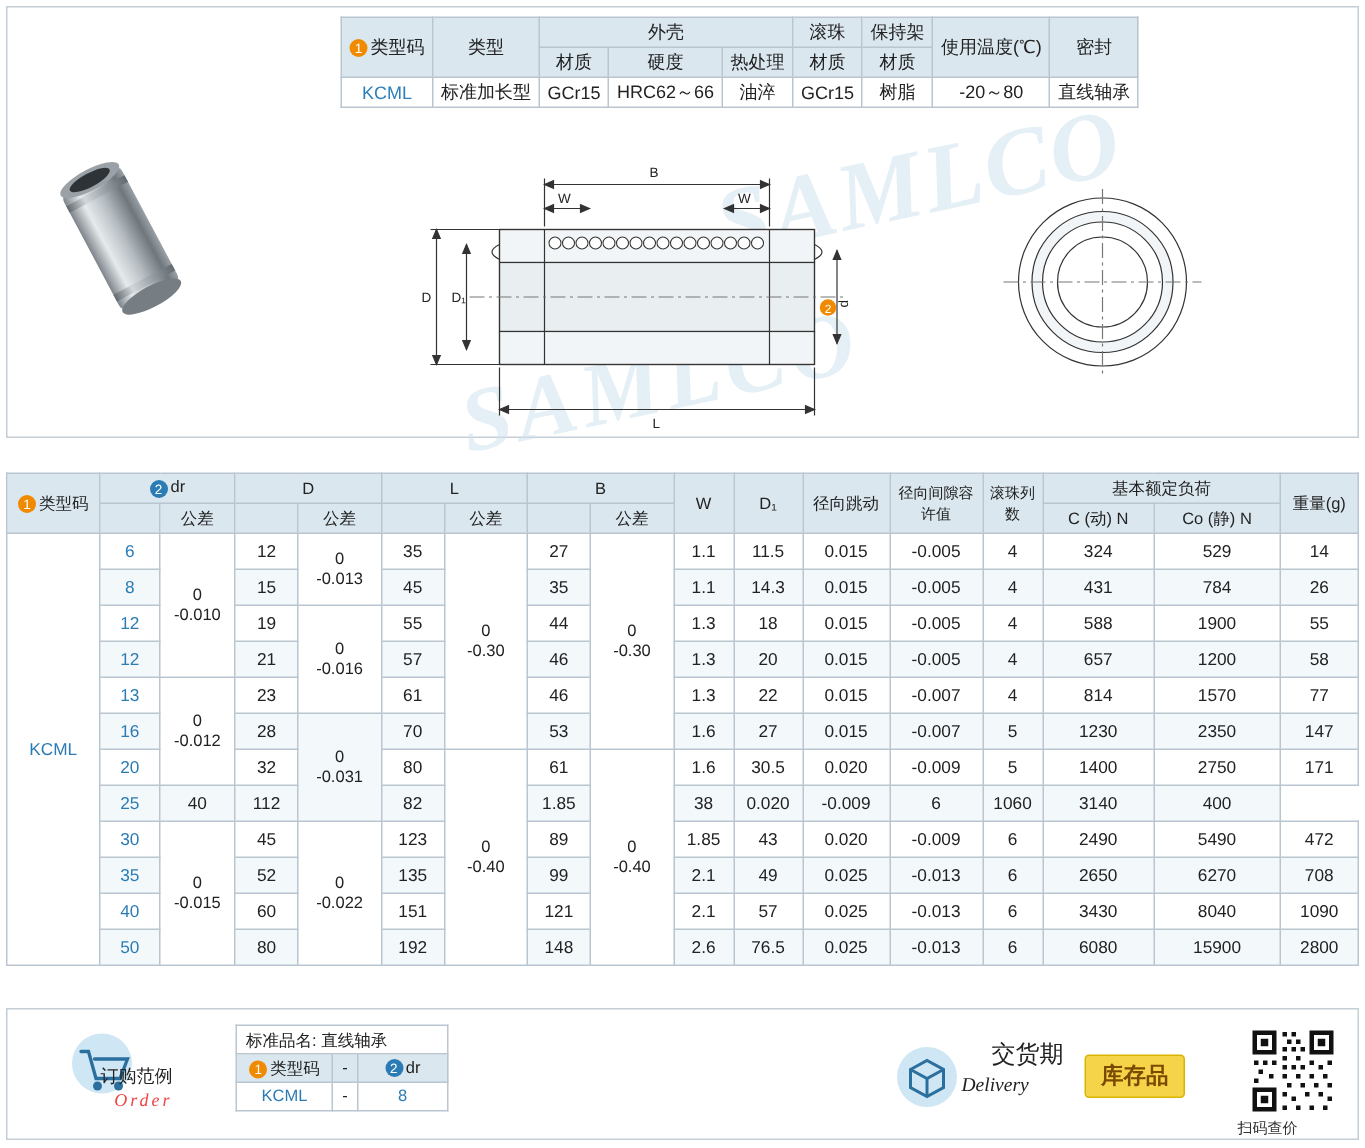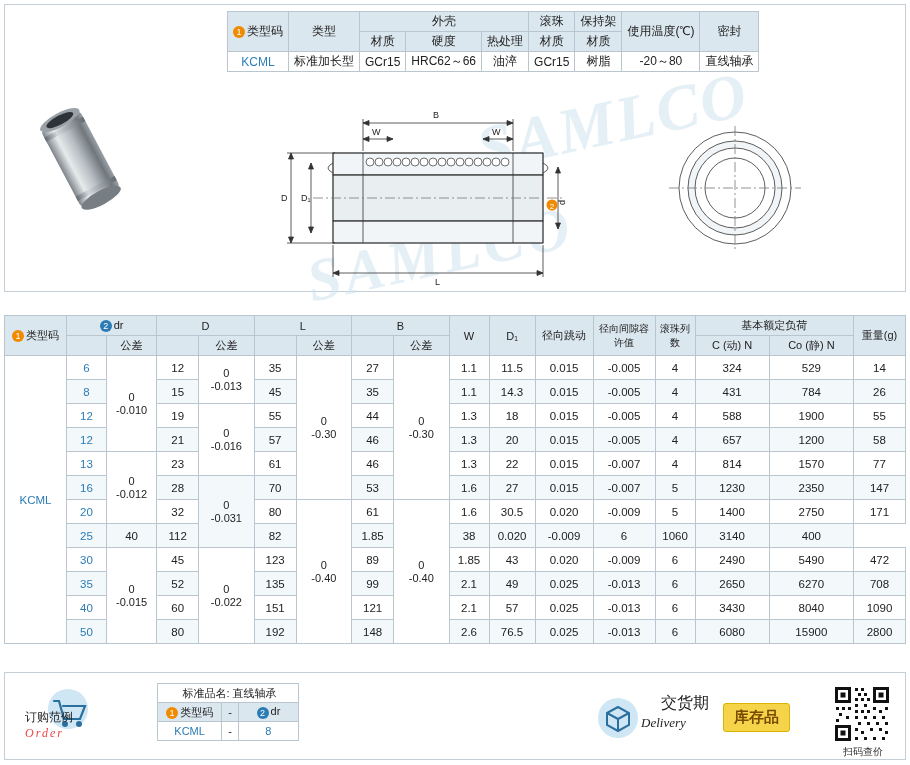--- a/index.html
+++ b/index.html
@@ -70,35 +70,35 @@
   .main-table tbody tr:nth-child(even) td { background:#f3f8fb; }
   .cell-blue { color:#2b7cb5; }
   .tol { color:#222; font-size:11px; line-height:1.15; }
 
   
   .bottom {
     position:absolute; left:4px; top:672px; width:902px; height:88px;
     border:1px solid #c3ced6; background:#fff;
   }
   .order-icon { position:absolute; left:28px; top:14px; width:70px; height:60px; }
-  .order-label { position:absolute; left:20px; top:18px; width:90px; text-align:left; font-size:12px; }
+  .order-label { position:absolute; left:20px; top:18px; width:90px; text-align:right; font-size:12px; }
 
   .order-box { position:absolute; left:152px; top:10px; width:142px; }
   .order-box td { height:19px; font-size:11px; padding:0 3px; }
   .order-box .oh { background:#dbe7ef; }
   .order-box .ov { background:#fff; }
 
   .delivery { position:absolute; left:590px; top:22px; width:230px; height:46px; }
   .stock-badge {
     position:absolute; left:718px; top:30px;
     background:#f6d44a; border:1px solid #d9b400; color:#7a4a00;
     font-size:15px; padding:4px 10px; border-radius:3px; font-weight:bold;
   }
   .qr { position:absolute; left:828px; top:12px; width:58px; height:58px; }
-  .qr-label { position:absolute; left:820px; top:72px; width:76px; text-align:center; font-size:10px; color:#333; }
+  .qr-label { position:absolute; left:820px; top:72px; width:76px; font-size:10px; color:#333; }
 
   .deliv-text { position:absolute; left:656px; top:20px; font-size:16px; }
   .deliv-sub { position:absolute; left:636px; top:42px; font-size:13px; font-style:italic; font-family:"Liberation Serif", serif;}
 </style>
 </head>
 <body>
 
 <div class="wrap">
 
   <div class="top-panel">
@@ -531,21 +531,21 @@
       <circle cx="46" cy="37" r="3" fill="#2b6f9e"></circle>
     </svg>
     <div class="order-label">
       <div style="margin-top:18px;">订购范例</div>
       <div style="font-family:'Liberation Serif',serif; font-style:italic; letter-spacing:2px; color:#ef4444;">Order</div>
     </div>
 
     <table class="order-box">
       <tbody>
           <tr>
-        <td class="ov" colspan="3" style="text-align:center; padding-left:6px;">
+        <td class="ov" colspan="3" style="text-align:left; padding-left:6px;">
           <span>标准品名:</span>
           <span>直线轴承</span>
         </td>
       </tr>
       <tr>
         <td class="oh" style="width:62px"><span class="badge-num">1</span><span>类型码</span></td>
         <td class="oh" style="width:16px">-</td>
         <td class="oh" style="width:58px"><span class="badge-num" style="background:#2b7cb5">2</span><span>dr</span></td>
       </tr>
       <tr>

